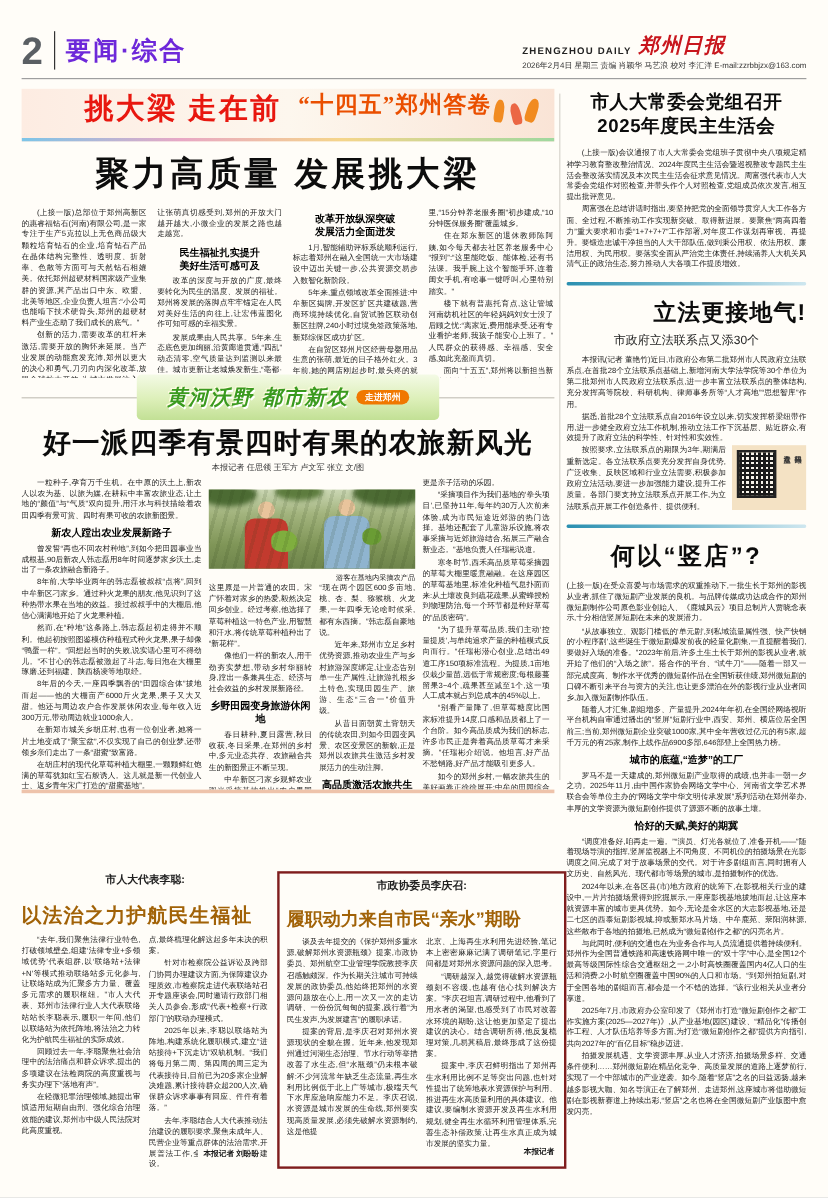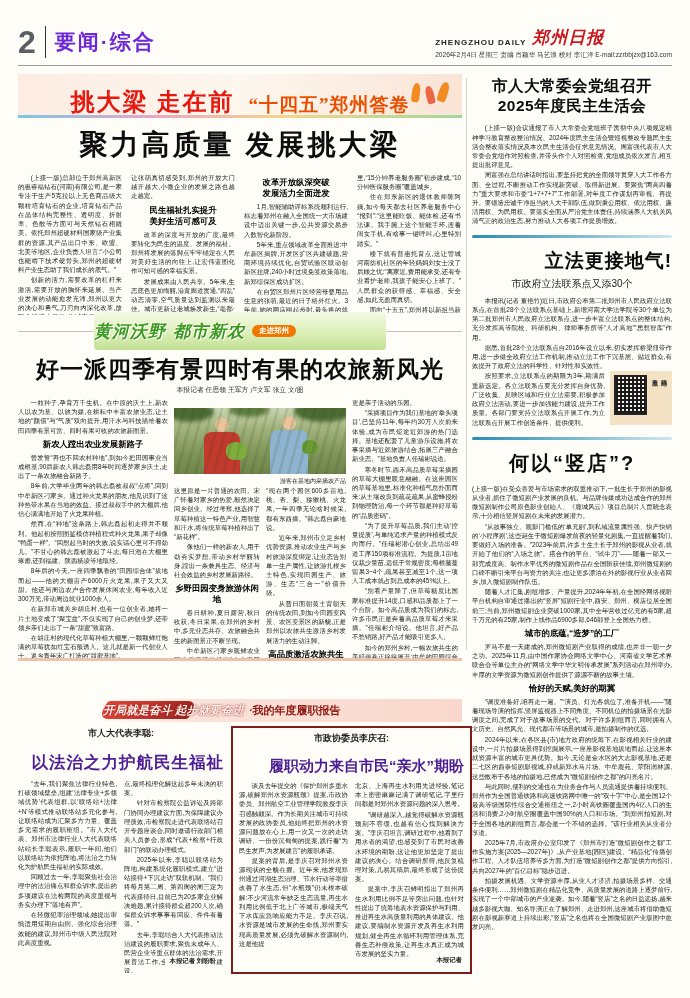--- a/index.html
+++ b/index.html
@@ -20,21 +20,21 @@
   .section{ font-size:21px; font-weight:900; color:#6d28d9; letter-spacing:2px; }
   .masthead{ position:absolute; right:0; top:4px; text-align:right; }
   .mast-row{ display:flex; align-items:flex-end; gap:6px; }
   .mast-en{ font-size:8px; font-weight:bold; letter-spacing:1px; color:#222; padding-bottom:2px;}
   .mast-cn{ font-size:17px; font-weight:900; font-style:italic; color:#c8161d;
             font-family:"Liberation Serif", serif; letter-spacing:1px;}
   .dateline{ font-size:6.6px; color:#333; margin-top:2px; }
 
   
   .lead{ position:absolute; top:74px; left:18px; width:444px; height:236px; }
-  .lead-banner{ position:relative; height:44px; display:flex; align-items:flex-end;
+  .lead-banner{ position:relative; height:44px; display:flex; align-items:flex-start;
     justify-content:center; gap:14px; overflow:hidden;
     background:linear-gradient(90deg,#fdece2,#fdf7ee 50%,#fae4d6); }
   .slogan{ font-size:24px; font-weight:900; color:#e8170f; letter-spacing:2px;
            font-family:"Liberation Serif",serif; }
   .tagline{ font-size:19px; font-weight:900; color:#ea4f00; letter-spacing:1px;
            font-family:"Liberation Serif",serif; }
   .banner-strip{ position:absolute; left:0; right:0; bottom:0; height:3px;
     background:linear-gradient(90deg,#7cc5e8,#e8a7c5 30%,#f5d58a 60%,#9fd89f); }
   .fig{ position:absolute; background:#ef7a00; border-radius:45% 45% 25% 25%; opacity:.85;}
   .fig1{ right:14px; top:8px; width:9px; height:20px; transform:rotate(18deg);}
@@ -52,21 +52,21 @@
   .col-subhead{ font-size:8.4px; font-weight:900; text-align:center; line-height:1.3;
     margin:4px 0 3px; white-space:pre-line; color:#000;}
 
   
   .vrule{ position:absolute; left:466px; top:78px; width:1px; height:572px; background:#d8d4cc;}
 
   
   .farm{ position:absolute; top:312px; left:18px; width:444px; height:346px; }
   .farm-rule{ position:absolute; top:19px; left:0; right:0; height:1px; background:#c6c2ba; }
   .farm-banner{ position:absolute; top:0; left:50%; transform:translateX(-50%);
-    width:292px; height:38px; display:flex; align-items:center; justify-content:flex-start; gap:7px;
+    width:252px; height:38px; display:flex; align-items:center; justify-content:center; gap:7px;
     background:linear-gradient(180deg,#f4fae6,#dcefb8 55%,#c2e095); border-radius:4px; }
   .fb-word{ font-size:17px; font-weight:900; font-style:italic; color:#3a9a1f;
     font-family:"Liberation Serif",serif;
     text-shadow:1px 1px 0 #fff,-1px -1px 0 #fffbe0; letter-spacing:1px;}
   .fb-badge{ background:#f07800; color:#fff; font-size:7.5px; padding:1px 7px;
     border-radius:9px; font-weight:bold; }
   .farm-headline{ position:absolute; top:42px; left:0; right:0; text-align:center;
     font-size:23px; font-weight:900; letter-spacing:1px; color:#0c0c0c;}
   .farm-byline{ position:absolute; top:73px; left:0; right:0; text-align:center;
     font-size:6.8px; color:#333; }
@@ -103,21 +103,21 @@
     font-size:11.5px; font-family:"Liberation Serif",serif; z-index:2;
     text-shadow:0 0 2px #8f1410; margin-left:-44px;}
   .rb-label{ font-weight:900; color:#8e1a12; font-size:11px; font-family:"Liberation Serif",serif;}
 
   
   .story{ position:absolute; overflow:hidden; }
   .storyA{ top:727px; left:18px; width:206px; height:246px; }
   .storyB{ top:726px; left:231px; width:241px; height:248px;
     border:2px solid #7f1d1d; padding:4px 6px; background:#fffdf8;}
   .kicker{ text-align:center; font-size:9px; font-weight:bold; color:#222; margin-bottom:12px;}
-  .story-headline{ text-align:right; font-weight:900; color:#4c1d95; margin-bottom:5px;}
+  .story-headline{ text-align:left; font-weight:900; color:#a16207; margin-bottom:5px;}
   .storyA .story-headline{ font-size:16.5px; letter-spacing:1px;}
   .storyB .story-headline{ font-size:15px; }
   .story-cols{ display:flex; gap:7px; }
   .storyA .scol{ width:99px; height:196px; overflow:hidden;}
   .storyB .scol{ width:110px; height:192px; overflow:hidden;}
   .byline{ position:absolute; right:8px; bottom:7px; font-size:6.4px; font-weight:bold; background:#fffdf8; padding-left:4px;}
 
   
   .rightcol{ position:absolute; top:76px; left:472px; width:200px; height:916px; overflow:hidden;}
   .meet-headline{ text-align:center; font-size:15.5px; font-weight:900; line-height:1.3;
@@ -253,25 +253,20 @@
         <span class="head h2"></span>
         <span class="veg v1"></span>
         <span class="veg v2"></span>
       </div>
       <div class="photo-caption">游客在基地内采摘农产品</div>
     </div>
   </div>
 
   <div class="pink-rule"></div>
 
-  <div class="report-banner">
-    <span class="swoosh"></span>
-    <span class="rb-script">开局就是奋斗 起步就要奋进</span>
-    <span class="rb-label">·我的年度履职报告</span>
-  </div>
 
   <div class="story storyA">
     <div class="kicker">市人大代表李聪:</div>
     <h3 class="story-headline">以法治之力护航民生福祉</h3>
     <div class="story-cols">
       <div class="scol">
           <p class="para">“去年,我们聚焦法律行业特色,打破领域壁垒,组建‘法律专业+多领域优势’代表组群,以‘联络站+法律+N’等模式推动联络站多元化参与,让联络站成为汇聚多方力量、覆盖多元需求的履职枢纽。”市人大代表、郑州市法律行业人大代表联络站站长李聪表示,履职一年间,他们以联络站为依托阵地,将法治之力转化为护航民生福祉的实际成效。</p>
           <p class="para">回顾过去一年,李聪聚焦社会治理中的法治痛点和群众诉求,提出的多项建议在法检两院的高度重视与务实办理下“落地有声”。</p>
           <p class="para">在轻微犯罪治理领域,她提出审慎适用短期自由刑、强化综合治理效能的建议,郑州市中级人民法院对此高度重视,</p>
         </div>

